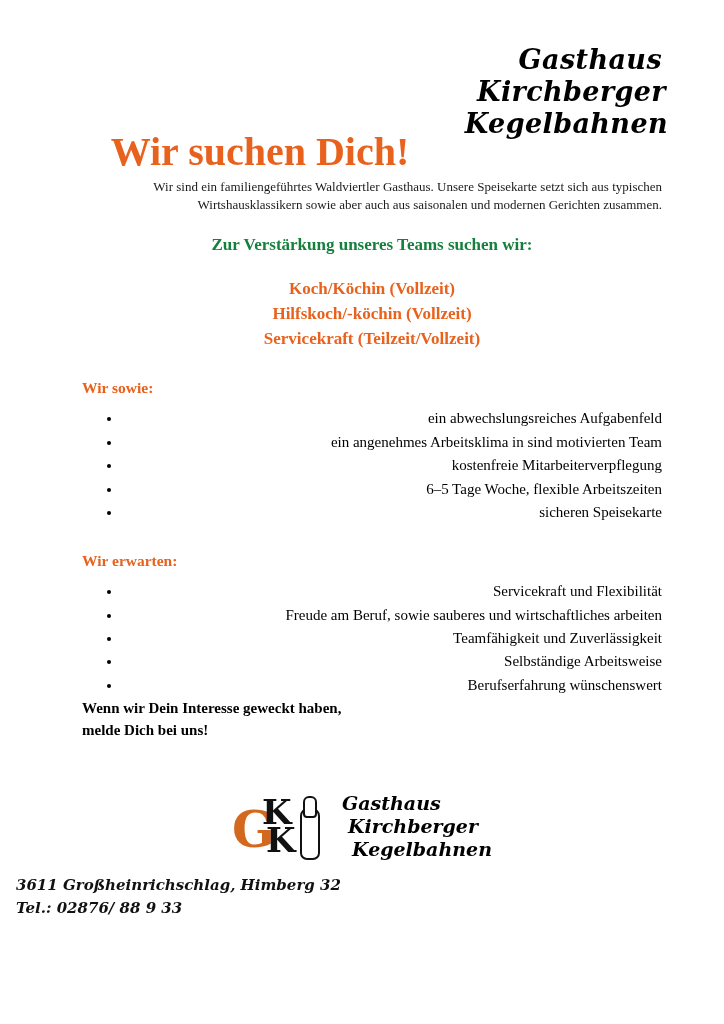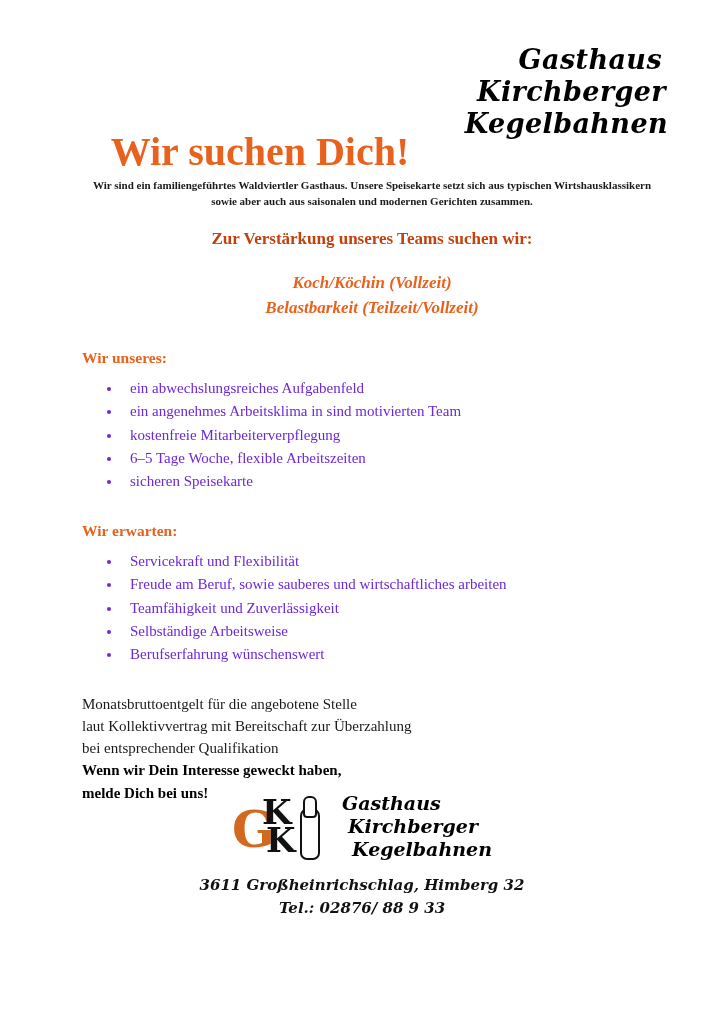--- a/index.html
+++ b/index.html
@@ -57,60 +57,59 @@
 
   
   .content {
     position: absolute;
     left: 82px;
     right: 62px;
     top: 178px;
   }
   p.intro {
     margin: 0;
-    font-size: 11px;
+    font-size: 13px;
     line-height: 1.42;
-    text-align: center;
+    text-align: right;
     color: #1a1a1a;
-    font-weight: bold;
   }
   .subhead-center {
     text-align: center;
-    color: #c2410c;
+    color: #15803d;
     font-weight: 700;
     font-size: 17px;
     margin: 20px 0 8px 0;
   }
   .jobs {
     text-align: center;
     color: #e8621d;
     font-weight: 700;
     font-size: 17px;
     margin: 22px 0 0 0;
     line-height: 1.46;
-    font-style: italic;
   }
   .jobs div { white-space: nowrap; }
 
   .section-title {
     color: #e8621d;
     font-weight: 700;
     font-size: 15.5px;
     margin: 28px 0 0 0;
   }
   ul.bullets {
     margin: 10px 0 0 0;
     padding-left: 40px;
     list-style: disc;
   }
   ul.bullets li {
     font-size: 15px;
     line-height: 1.56;
-    color: #6d28d9;
+    color: #000000;
     padding-left: 8px;
+    text-align: right;
   }
 
   .salary {
     margin: 26px 0 0 0;
     font-size: 15px;
     line-height: 1.48;
     color: #1a1a1a;
   }
   .salary div { white-space: nowrap; }
   .cta {
@@ -203,27 +202,28 @@
     white-space: nowrap;
   }
   .footer-brand .line-2 { margin-left: 6px; }
   .footer-brand .line-3 { margin-left: 10px; }
 
   .footer-address {
     position: absolute;
     left: 0;
     right: 0;
     top: 874px;
-    text-align: center;
+    text-align: left;
     font-family: "DejaVu Serif", serif;
     font-style: italic;
     font-weight: 700;
     font-size: 15px;
     color: #111;
     line-height: 1.5;
+    padding-left: 16px;
   }
   .footer-address div { white-space: nowrap; }
 </style>
 </head>
 <body>
 
 <div class="page">
 
   <div class="brand-header">
     <span class="line line-1">Gasthaus</span>
@@ -234,46 +234,42 @@
   <div class="headline">Wir suchen Dich!</div>
 
   <div class="content">
 
     <p class="intro">Wir sind ein familiengeführtes Waldviertler Gasthaus. Unsere Speisekarte setzt sich aus typischen Wirtshausklassikern sowie aber auch aus saisonalen und modernen Gerichten zusammen.</p>
 
     <div class="subhead-center">Zur Verstärkung unseres Teams suchen wir:</div>
 
     <div class="jobs">
       <div>Koch/Köchin (Vollzeit)</div>
-      <div>Belastbarkeit (Teilzeit/Vollzeit)</div>
-    </div>
-
-    <div class="section-title">Wir unseres:</div>
+      <div>Hilfskoch/-köchin (Vollzeit)</div>
+      <div>Servicekraft (Teilzeit/Vollzeit)</div>
+    </div>
+
+    <div class="section-title">Wir sowie:</div>
     <ul class="bullets">
       <li>ein abwechslungsreiches Aufgabenfeld</li>
       <li>ein angenehmes Arbeitsklima in sind motivierten Team</li>
       <li>kostenfreie Mitarbeiterverpflegung</li>
       <li>6–5 Tage Woche, flexible Arbeitszeiten</li>
       <li>sicheren Speisekarte</li>
     </ul>
 
     <div class="section-title">Wir erwarten:</div>
     <ul class="bullets">
       <li>Servicekraft und Flexibilität</li>
       <li>Freude am Beruf, sowie sauberes und wirtschaftliches arbeiten</li>
       <li>Teamfähigkeit und Zuverlässigkeit</li>
       <li>Selbständige Arbeitsweise</li>
       <li>Berufserfahrung wünschenswert</li>
     </ul>
 
-    <div class="salary">
-      <div>Monatsbruttoentgelt für die angebotene Stelle</div>
-      <div>laut Kollektivvertrag mit Bereitschaft zur Überzahlung</div>
-      <div>bei entsprechender Qualifikation</div>
-    </div>
 
     <div class="cta">
       <div>Wenn wir Dein Interesse geweckt haben,</div>
       <div>melde Dich bei uns!</div>
     </div>
 
   </div>
 
   <div class="footer-logo">
     <div class="gkk-mark">

